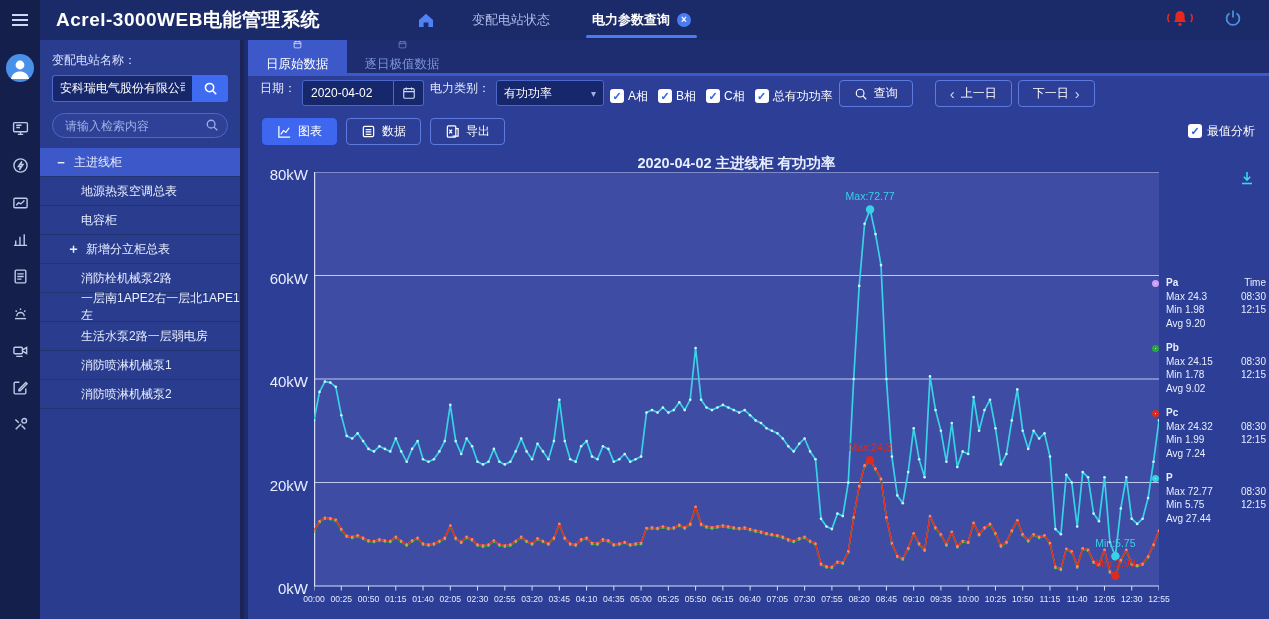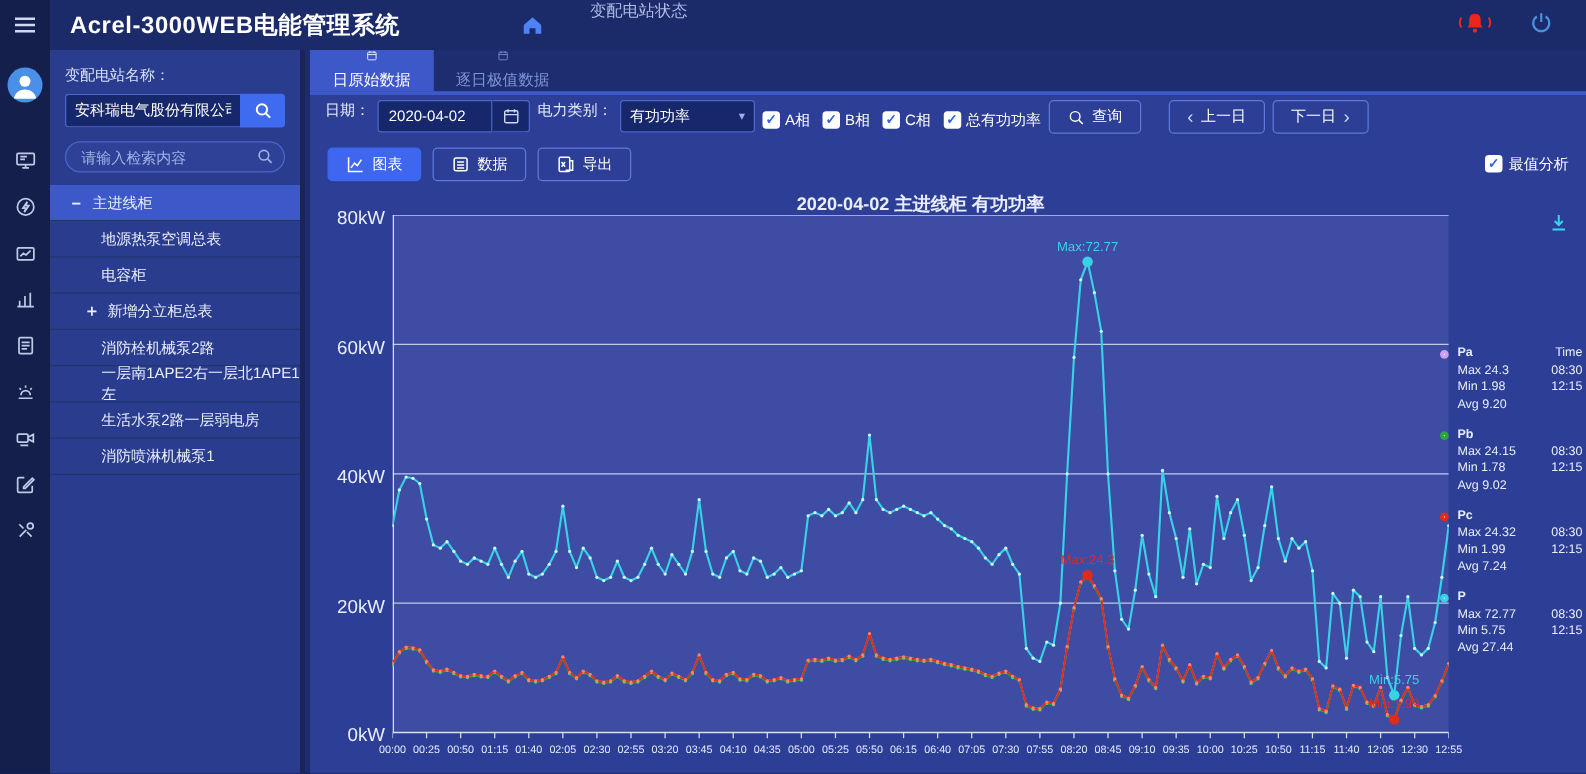--- a/index.html
+++ b/index.html
@@ -17,21 +17,21 @@
   .railicons{margin-top:34px;display:flex;flex-direction:column;gap:13px;}
   .ric{width:24px;height:24px;display:flex;align-items:center;justify-content:center;cursor:pointer;opacity:.92;}
   .ric svg{stroke:#cfd9f5;fill:none;stroke-width:1.3;}
 
   
   .topbar{position:absolute;left:40px;top:0;right:0;height:40px;background:#1b2a68;
           display:flex;align-items:center;z-index:4;}
   .apptitle{font-size:19px;font-weight:bold;margin-left:16px;letter-spacing:.5px;white-space:nowrap;}
   .homeicon{margin-left:96px;cursor:pointer;display:flex;}
   .toptabs{display:flex;height:40px;margin-left:34px;}
-  .toptab{position:relative;display:flex;padding:0 2px;margin-right:38px;
+  .toptab{position:relative;display:flex;align-items:center;padding:0 2px;margin-right:38px;
           font-size:13px;color:#aebbe8;cursor:pointer;white-space:nowrap;}
   .toptab.active{color:#fff;font-weight:bold;}
   .toptab.active:after{content:"";position:absolute;left:-4px;right:-4px;bottom:2px;height:3px;background:#4a7cf0;border-radius:2px;}
   .closebadge{width:14px;height:14px;margin-left:7px;border-radius:50%;background:#4a7cf0;color:#fff;
               font-size:10px;line-height:14px;text-align:center;font-weight:bold;}
   .topright{margin-left:auto;display:flex;align-items:center;gap:28px;padding-right:26px;}
 
   
   .sidebar{position:absolute;left:40px;top:40px;width:204px;bottom:0;background:#2a3c8e;
            border-right:4px solid #1a2458;z-index:3;}
@@ -177,20 +177,24 @@
   <div class="topbar">
     <div class="apptitle">Acrel-3000WEB电能管理系统</div>
     <span class="homeicon">
       <svg width="20" height="20" viewBox="0 0 20 20">
           <path d="M3 10l7-6.2L17 10v7h-4.6v-4.4H7.6V17H3z" fill="#4f82f5"></path>
         </svg>
     </span>
     <div class="toptabs">
       <div class="toptab">
         <span>变配电站状态</span>
+      </div>
+      <div class="toptab active">
+        <span>电力参数查询</span>
+        <span class="closebadge">×</span>
       </div>
     </div>
     <div class="topright">
       <span>
         <svg width="30" height="20" viewBox="0 0 30 20">
           <path d="M4 6a8 8 0 0 0 0 8" stroke="#e8281e" stroke-width="1.6" fill="none"></path>
           <path d="M26 6a8 8 0 0 1 0 8" stroke="#e8281e" stroke-width="1.6" fill="none"></path>
           <path d="M15 3c-3 0-4.6 2.2-4.6 5v3.4L9 14h12l-1.4-2.6V8c0-2.8-1.6-5-4.6-5z" fill="#e8281e"></path>
           <circle cx="15" cy="16.4" r="1.7" fill="#e8281e"></circle>
         </svg>
@@ -243,20 +247,23 @@
           <span>消防栓机械泵2路</span>
         </div>
         <div class="titem lvl1">
           <span>一层南1APE2右一层北1APE1左</span>
         </div>
         <div class="titem lvl1">
           <span>生活水泵2路一层弱电房</span>
         </div>
         <div class="titem lvl1">
           <span>消防喷淋机械泵1</span>
+        </div>
+        <div class="titem lvl1">
+          <span>消防喷淋机械泵2</span>
         </div>
       </div>
   </div>
 
   <div class="content">
     <div class="tabstrip">
       <div class="vtab active">
         <svg width="15" height="15" viewBox="0 0 16 16">
             <rect x="2" y="3" width="12" height="11" rx="1.5"></rect>
             <path d="M5 1.6v3M11 1.6v3M2 6.5h12"></path>

